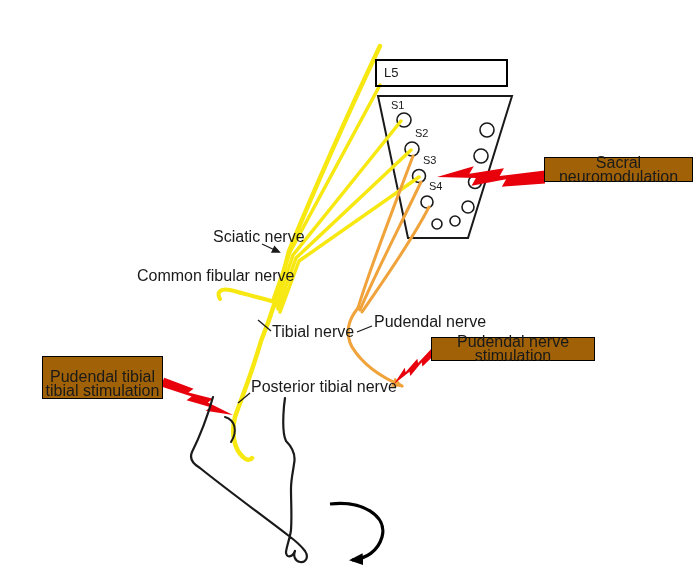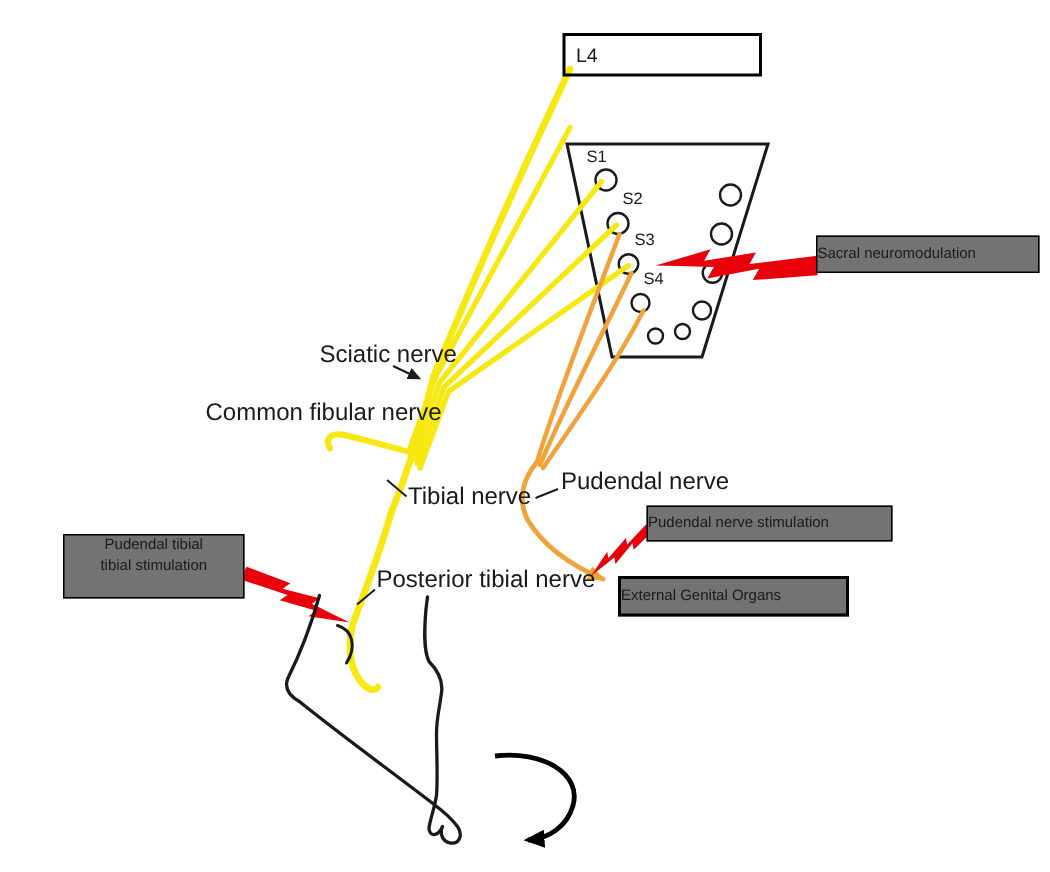--- a/index.html
+++ b/index.html
@@ -6,23 +6,23 @@
   .stage{
     position:relative;width:700px;height:581px;background:#fff;overflow:hidden;
     font-family:"Liberation Sans",sans-serif;color:#1a1a1a;
   }
   .stage svg{position:absolute;left:0;top:0;}
   .lbl{
     position:absolute;font-size:16px;line-height:14px;color:#1a1a1a;white-space:nowrap;
   }
   .slbl{position:absolute;font-size:11px;line-height:13px;color:#1a1a1a;font-weight:normal;}
   .box{
-    position:absolute;border:1px solid #000;background:#737373;
-    display:flex;align-items:center;justify-content:flex-start;
-    font-size:10px;line-height:14px;text-align:center;box-sizing:border-box;
+    position:absolute;border:1px solid #000;background:#a16207;
+    display:flex;align-items:center;justify-content:flex-end;
+    font-size:16px;line-height:14px;text-align:center;box-sizing:border-box;
   }
   .box--vert{flex-direction:column;}
   .box--clear{background:transparent;justify-content:flex-start;padding-left:7px;border-width:2px;font-size:13px;}
   .box--thick{border-width:2px;}
 </style>
 </head>
 <body>
 
 <div class="stage">
 
@@ -86,22 +86,22 @@
     <path d="M330,504 C362,500 388,516 382,537 C378,551 366,559 352,560" fill="none" stroke="#000" stroke-width="3.2" marker-end="url(#arrowBlackBig)"></path>
 
     <g stroke="#1a1a1a" stroke-width="1.3" fill="none">
       <path d="M262,244 L279,252" marker-end="url(#arrowBlackSmall)"></path>
       <path d="M271,331 L258,320"></path>
       <path d="M372,326 L357,332"></path>
       <path d="M250,393 L238,403"></path>
     </g>
   </svg>
 
-  <div class="box box--clear" style="left:375px;top:22px;width:133px;height:29px;">
-    <span>L4</span>
+  <div class="box box--clear" style="left:375px;top:59px;width:133px;height:28px;">
+    <span>L5</span>
   </div>
 
   <div class="slbl" style="left:391px;top:99px;">S1</div>
   <div class="slbl" style="left:415px;top:127px;">S2</div>
   <div class="slbl" style="left:423px;top:154px;">S3</div>
   <div class="slbl" style="left:429px;top:180px;">S4</div>
 
   <div class="lbl" style="left:213px;top:230px;">Sciatic nerve</div>
   <div class="lbl" style="left:137px;top:269px;">Common fibular nerve</div>
   <div class="lbl" style="left:272px;top:325px;">Tibial nerve</div>
@@ -109,22 +109,19 @@
   <div class="lbl" style="left:251px;top:380px;">Posterior tibial nerve</div>
 
   <div class="box" style="left:544px;top:157px;width:149px;height:25px;">
     <span>Sacral neuromodulation</span>
   </div>
 
   <div class="box" style="left:431px;top:337px;width:164px;height:24px;">
     <span>Pudendal nerve stimulation</span>
   </div>
 
-  <div class="box box--thick" style="left:412px;top:384px;width:154px;height:27px;">
-    <span>External Genital Organs</span>
-  </div>
 
   <div class="box box--vert" style="left:42px;top:356px;width:121px;height:43px;">
     <span>Pudendal tibial</span>
     <span>tibial stimulation</span>
   </div>
 
 </div>
 
 </body></html>

